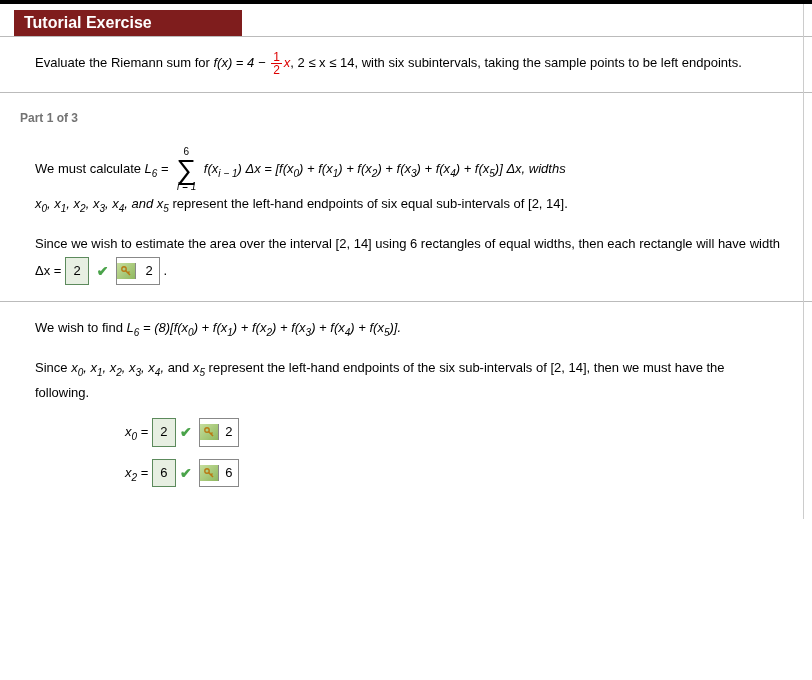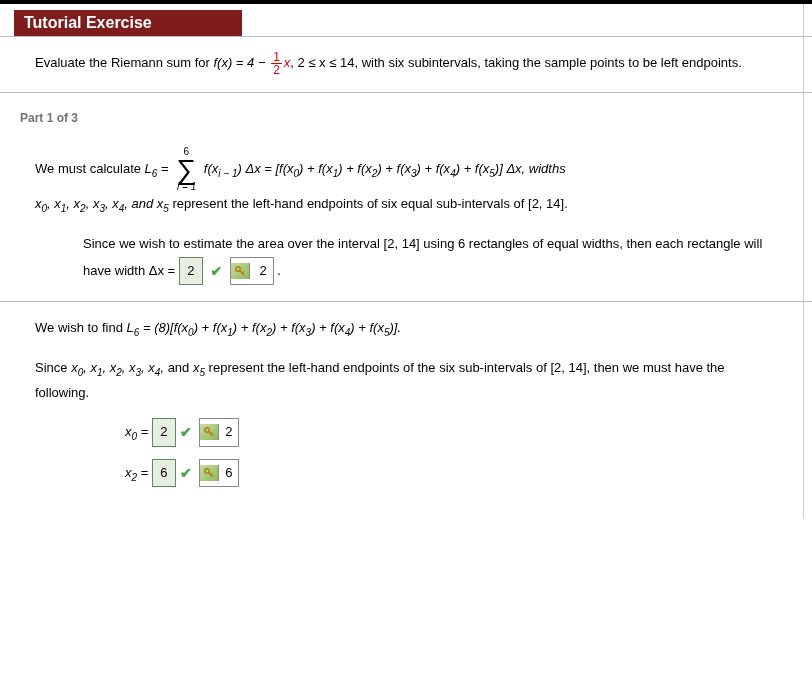--- a/index.html
+++ b/index.html
@@ -157,21 +157,21 @@
       <span class="math-i">
         <span> f(x</span><sub>i − 1</sub><span>) Δx = [f(x</span><sub>0</sub><span>) + f(x</span><sub>1</sub><span>) + f(x</span><sub>2</sub><span>) + f(x</span><sub>3</sub><span>) + f(x</span><sub>4</sub><span>) + f(x</span><sub>5</sub><span>)] Δx,  widths</span>
       </span>
     </div>
     <div>
       <span class="math-i">
         <span>x</span><sub>0</sub><span>, x</span><sub>1</sub><span>, x</span><sub>2</sub><span>, x</span><sub>3</sub><span>, x</span><sub>4</sub><span>, and x</span><sub>5</sub>
       </span>
       <span>  represent the left-hand endpoints of six equal sub-intervals of  [2, 14].</span>
     </div>
-    <div style="margin-top:14px;margin-left:48px;">
+    <div style="margin-top:14px;">
       <span>Since we wish to estimate the area over the interval  [2, 14]  using 6 rectangles of equal widths, then each rectangle will have width  Δx = </span>
       <span class="answer-box">2</span>
       <span class="check">✔</span>
       <span class="solution-box">
         <span class="key-cell">
           <svg width="12" height="12" viewBox="0 0 12 12">
               <circle cx="4" cy="4" r="2.2" fill="none" stroke="#b87a14" stroke-width="1.4"></circle>
               <line x1="5.5" y1="5.5" x2="10" y2="10" stroke="#b87a14" stroke-width="1.6"></line>
               <line x1="8" y1="8" x2="9.5" y2="6.5" stroke="#b87a14" stroke-width="1.4"></line>
             </svg>

